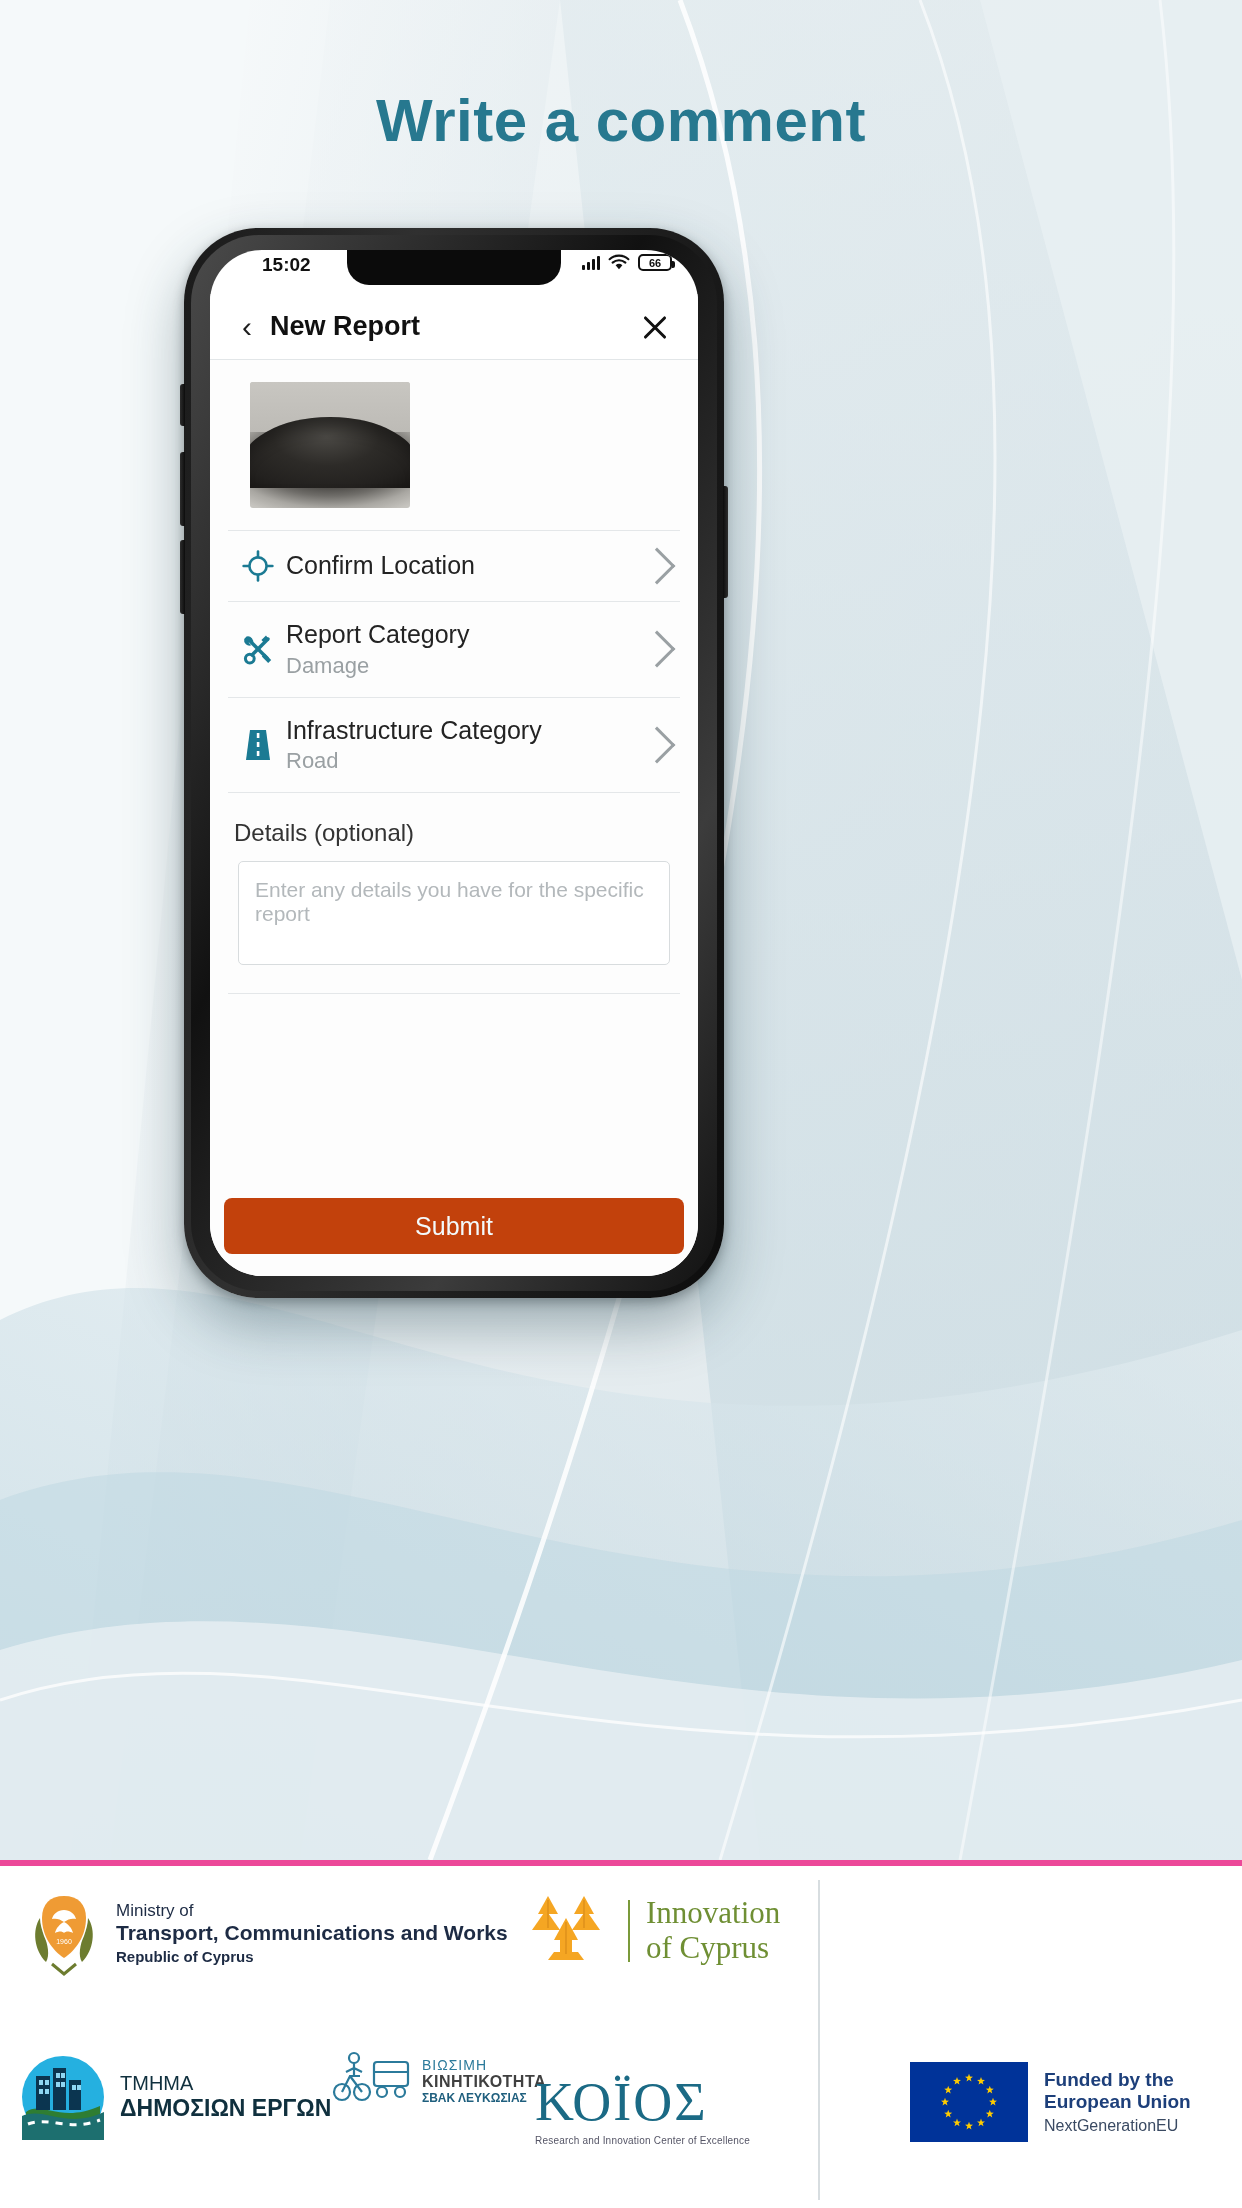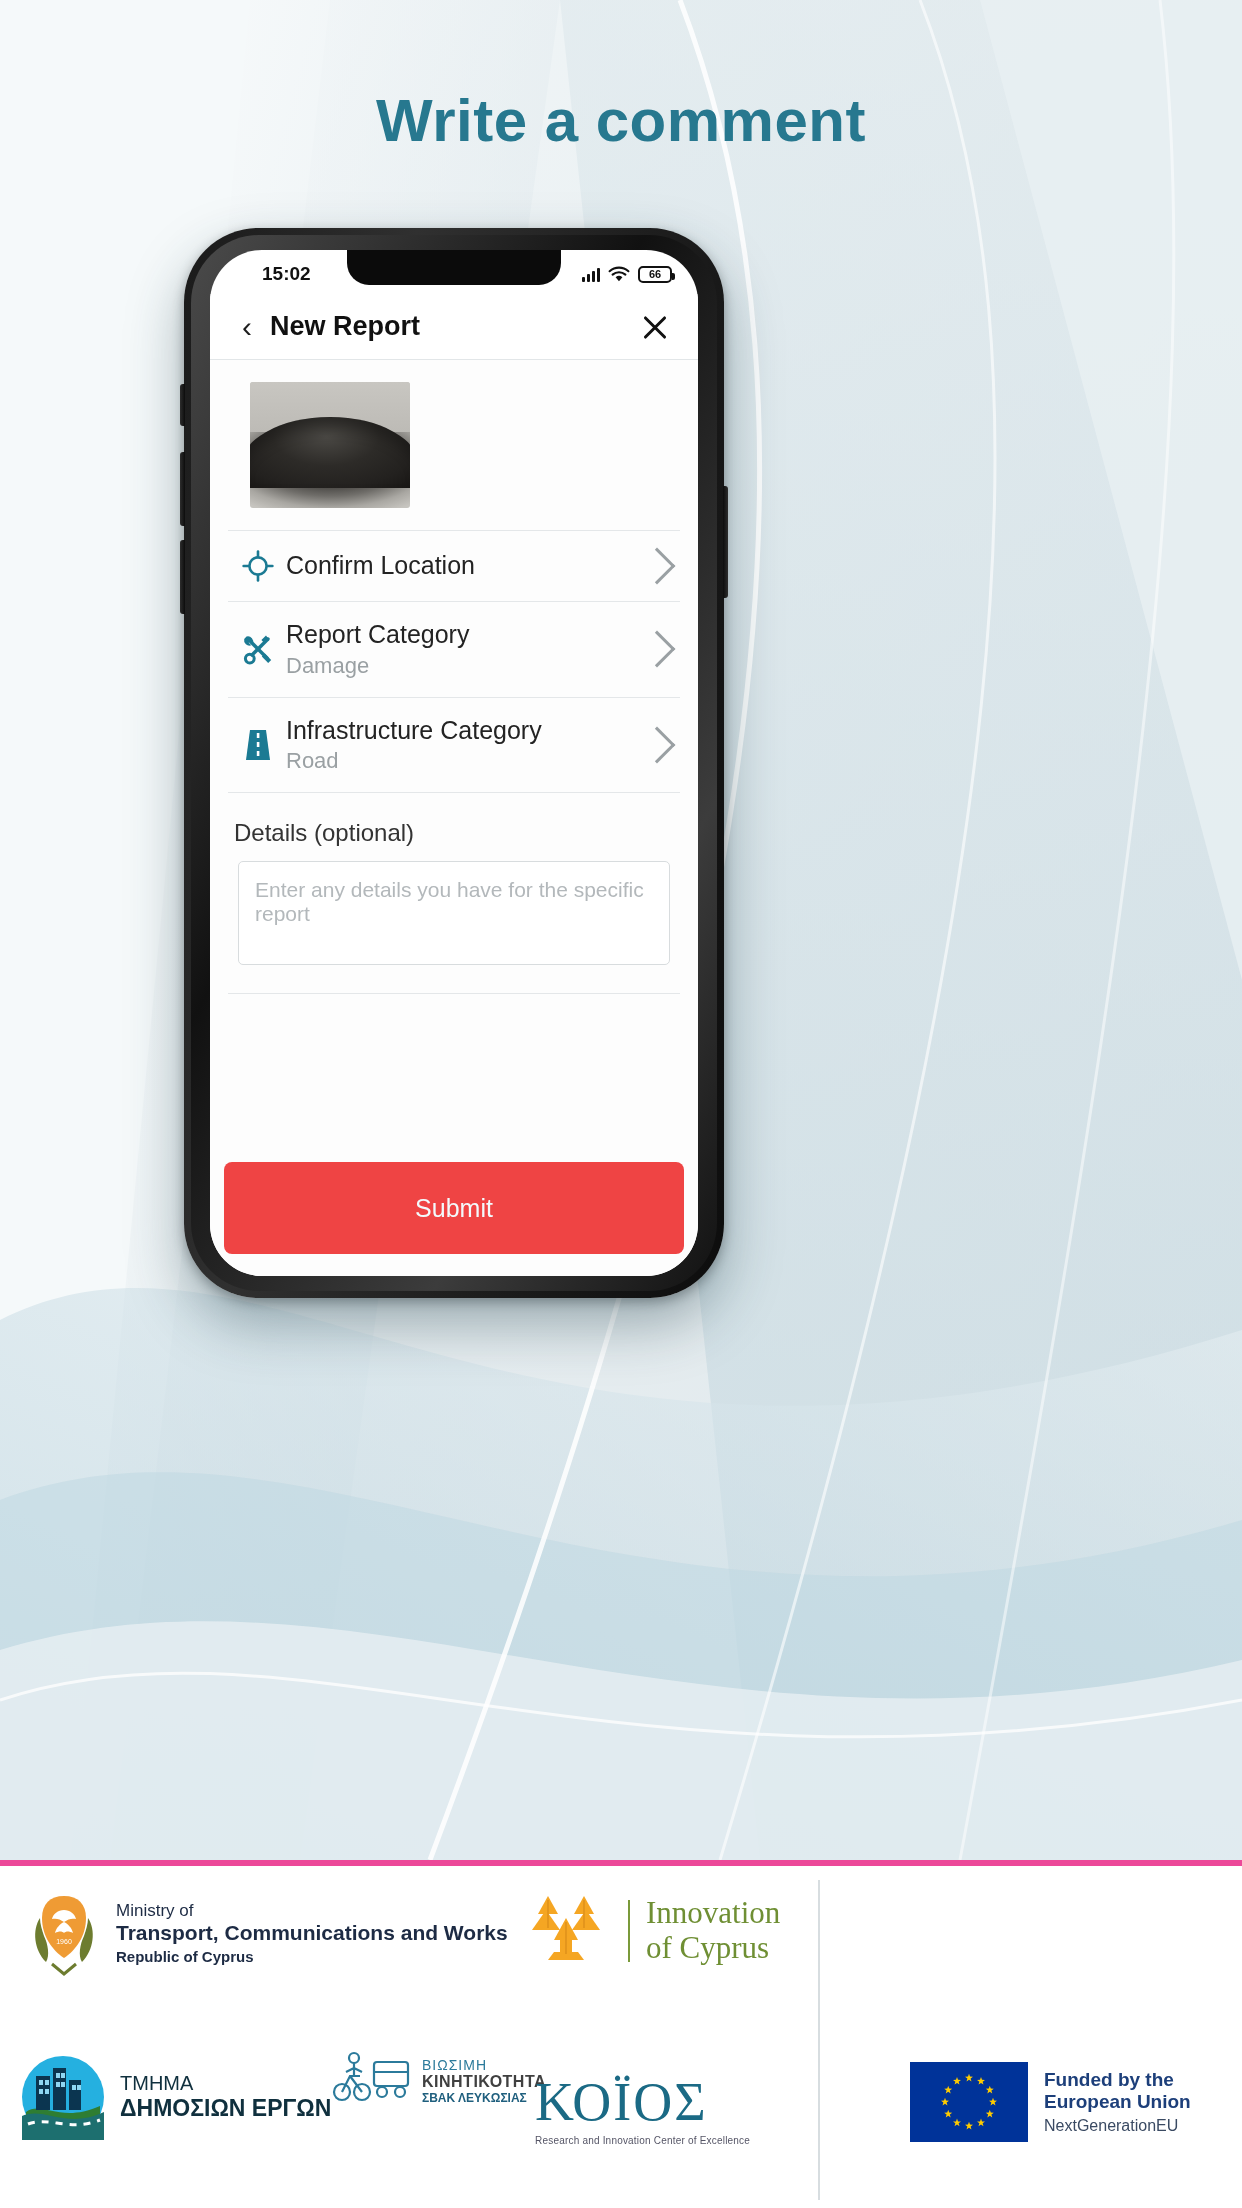--- a/index.html
+++ b/index.html
@@ -72,21 +72,21 @@
     top: -1px; width: 214px; height: 36px;
     background: #0b0b0b;
     border-radius: 0 0 22px 22px;
     z-index: 20;
   }
 
   
   #status-bar {
     position: relative;
     height: 44px;
-    display: flex; align-items: center;
+    display: flex; align-items: flex-start;
     padding: 4px 26px 0 30px;
     font-size: 19px; font-weight: bold; color: #111;
   }
   #status-time { margin-left: 22px; }
   #status-right { margin-left: auto; display: flex; align-items: center; gap: 8px; }
   .sig-bars { display: flex; align-items: flex-end; gap: 2px; height: 15px; }
   .sig-bars i { display: block; width: 3px; background: #111; border-radius: 1px; }
   .sig-bars i:nth-child(1){height:5px}
   .sig-bars i:nth-child(2){height:8px}
   .sig-bars i:nth-child(3){height:11px}
@@ -174,22 +174,22 @@
     border: 1px solid #d8dcde; border-radius: 5px;
     background: #fff;
     padding: 16px 16px;
     font-size: 21px; color: #b3b8bb;
     overflow: hidden;
   }
   #details-under { height: 1px; background: #e4e7e9; margin: 28px 18px 0; }
 
   #submit-wrap { margin-top: auto; padding: 0 14px 22px; }
   #submit-btn {
-    height: 92px; border-radius: 8px;
-    background: #ef4444;
+    height: 56px; border-radius: 8px;
+    background: #c2410c;
     display: flex; align-items: center; justify-content: center;
     color: #f3fafc; font-size: 25px;
     cursor: pointer;
   }
 
   
   #footer {
     position: absolute; left: 0; top: 1860px;
     width: 1242px; height: 348px;
     background: #ffffff;

